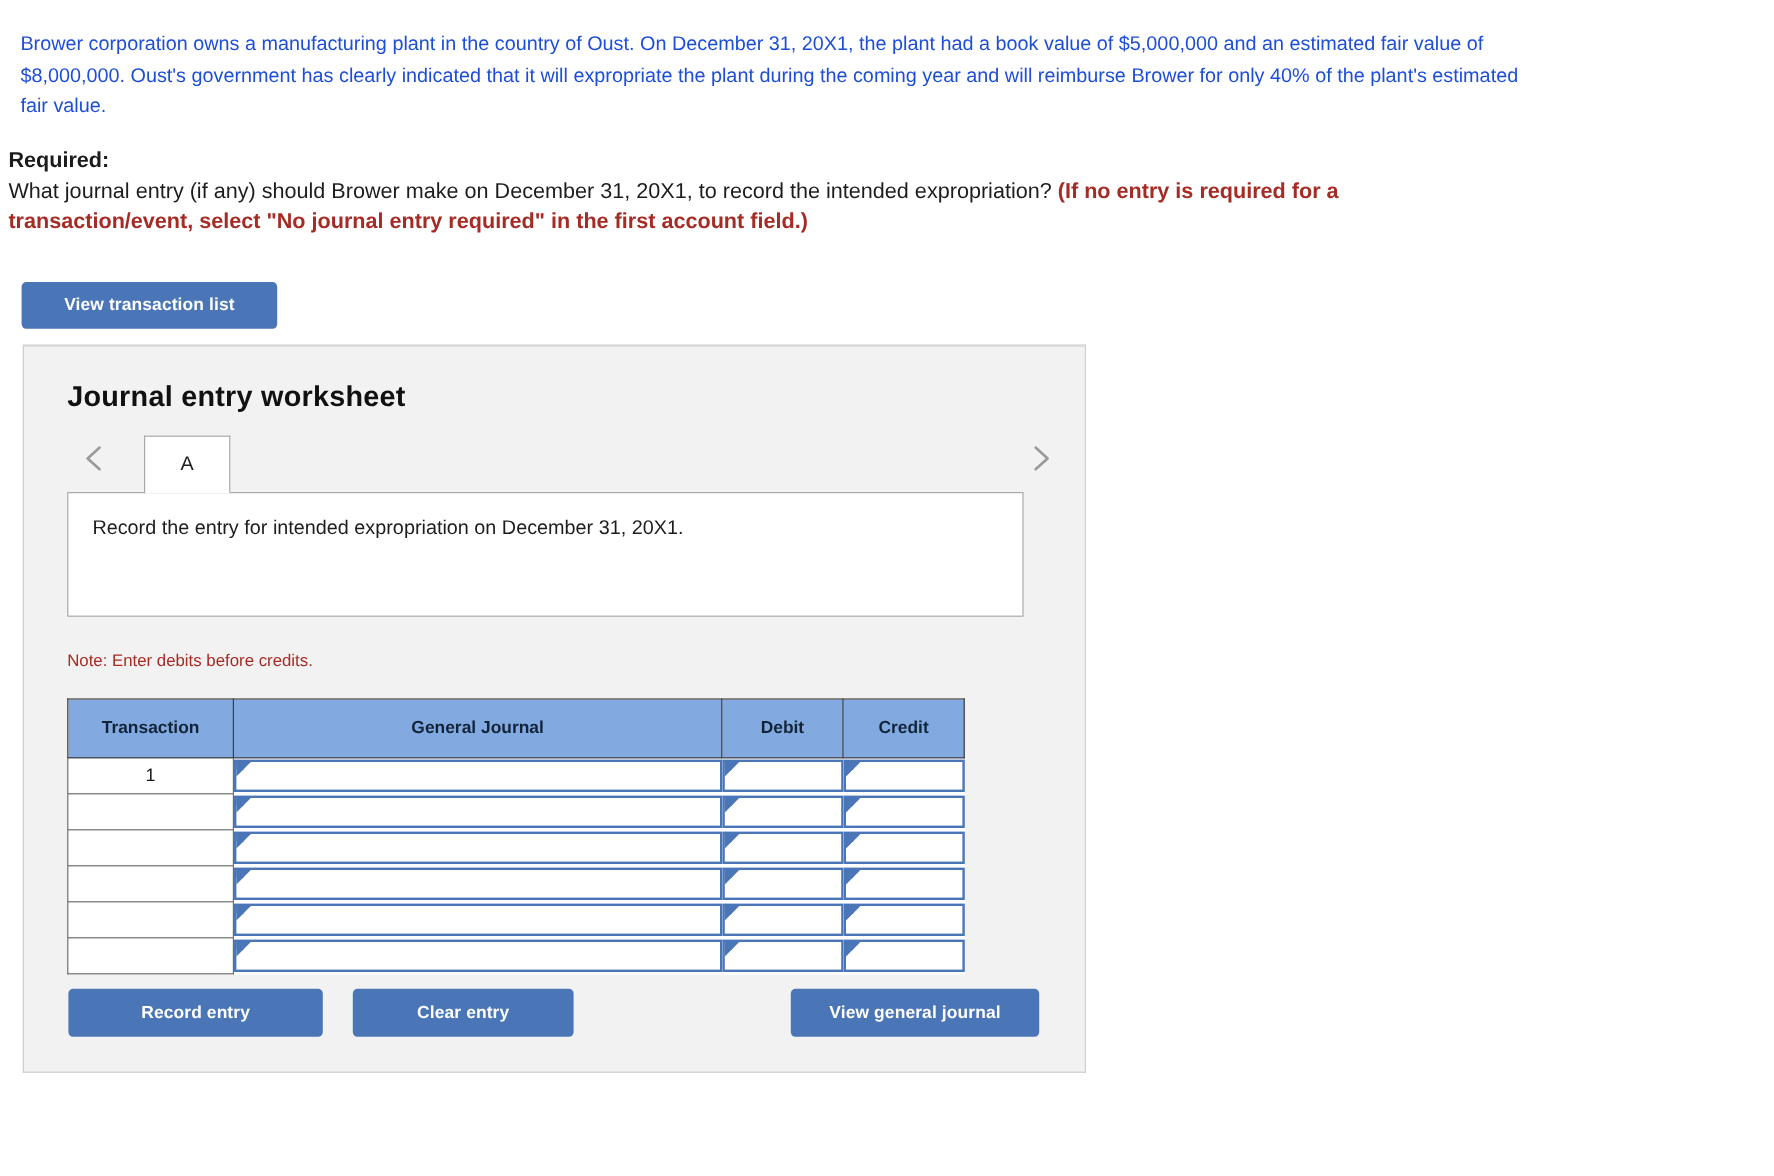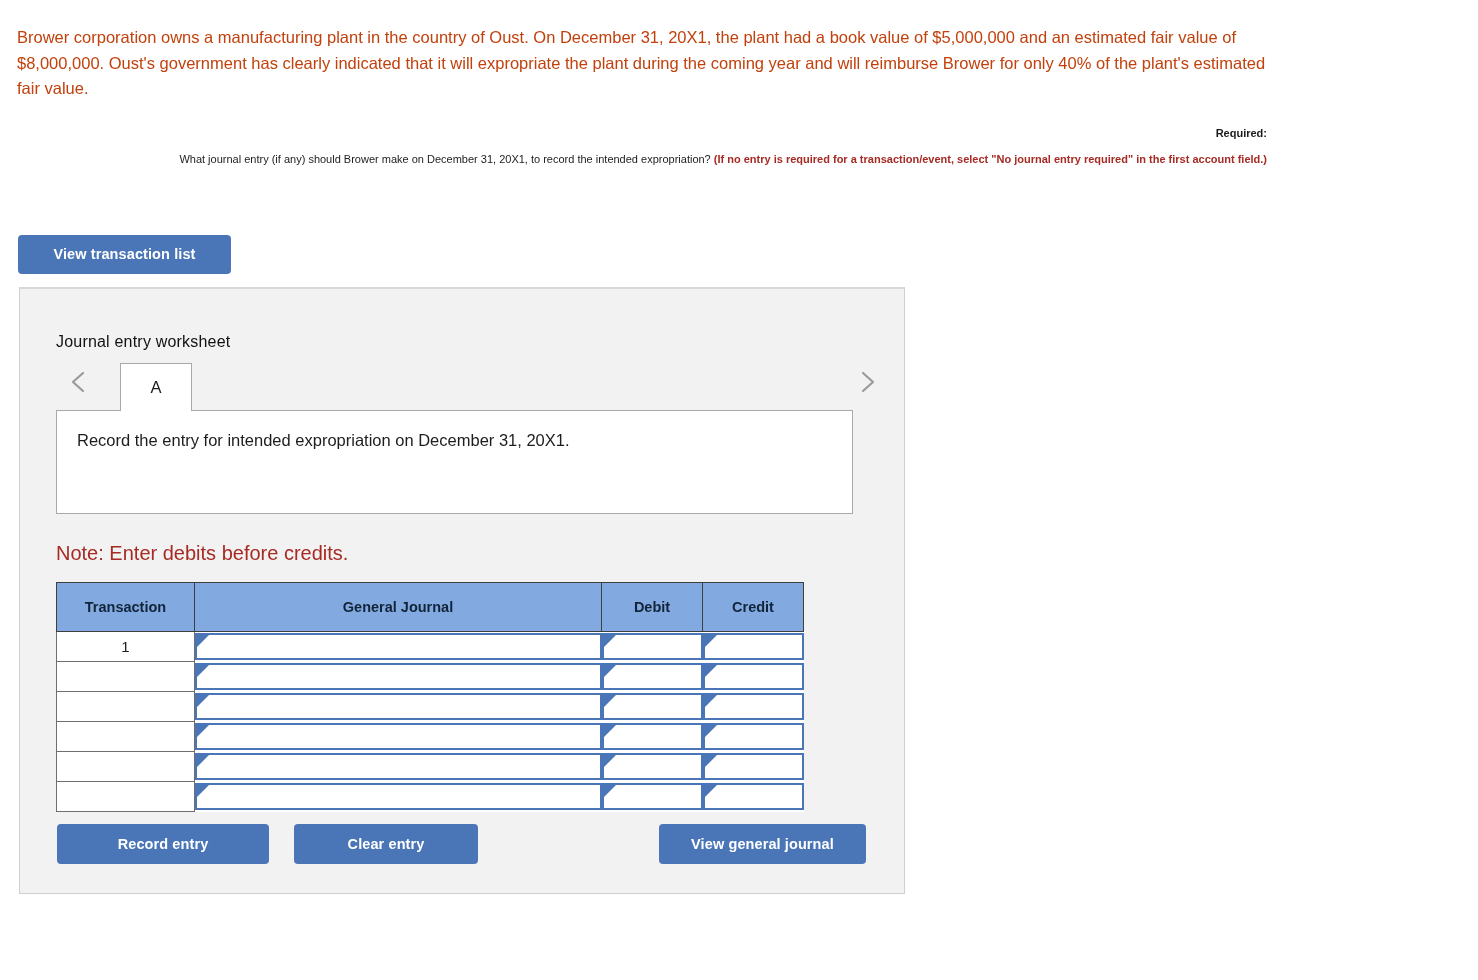--- a/index.html
+++ b/index.html
@@ -21,31 +21,30 @@
   }
 
   
   .problem {
     position: absolute;
     left: 17px;
     top: 25px;
     width: 1258px;
     font-size: 16.5px;
     line-height: 25.5px;
-    color: #c2410c;
+    color: #1d4ed8;
   }
 
   .required-block {
     position: absolute;
-    left: 17px;
+    left: 7px;
     top: 121px;
     width: 1250px;
-    font-size: 11px;
+    font-size: 18px;
     line-height: 25.5px;
-    text-align: right;
   }
   .required-label { font-weight: bold; display: block; }
   .required-q { color: #1d1d1d; }
   .required-note {
     color: #a62b24;
     font-weight: bold;
   }
 
   
   .btn {
@@ -81,23 +80,23 @@
     width: 886px;
     height: 607px;
     background: #f2f2f2;
     border: 1px solid #cfcfcf;
     border-top: 2px solid #d8d8d8;
   }
 
   .panel-title {
     position: absolute;
     left: 36px;
-    top: 44px;
-    font-size: 16px;
-    font-weight: normal;
+    top: 28px;
+    font-size: 24px;
+    font-weight: bold;
     letter-spacing: .2px;
     color: #111;
   }
 
   
   .tabstrip {
     position: absolute;
     left: 36px;
     top: 74px;
     width: 818px;
@@ -150,21 +149,21 @@
     left: 20px;
     top: 20px;
     font-size: 16.5px;
     color: #1d1d1d;
   }
 
   .note {
     position: absolute;
     left: 36px;
     top: 253px;
-    font-size: 20px;
+    font-size: 14px;
     color: #a62b24;
   }
 
   
   .jtable {
     position: absolute;
     left: 36px;
     top: 293px;
     border-collapse: collapse;
     table-layout: fixed;

